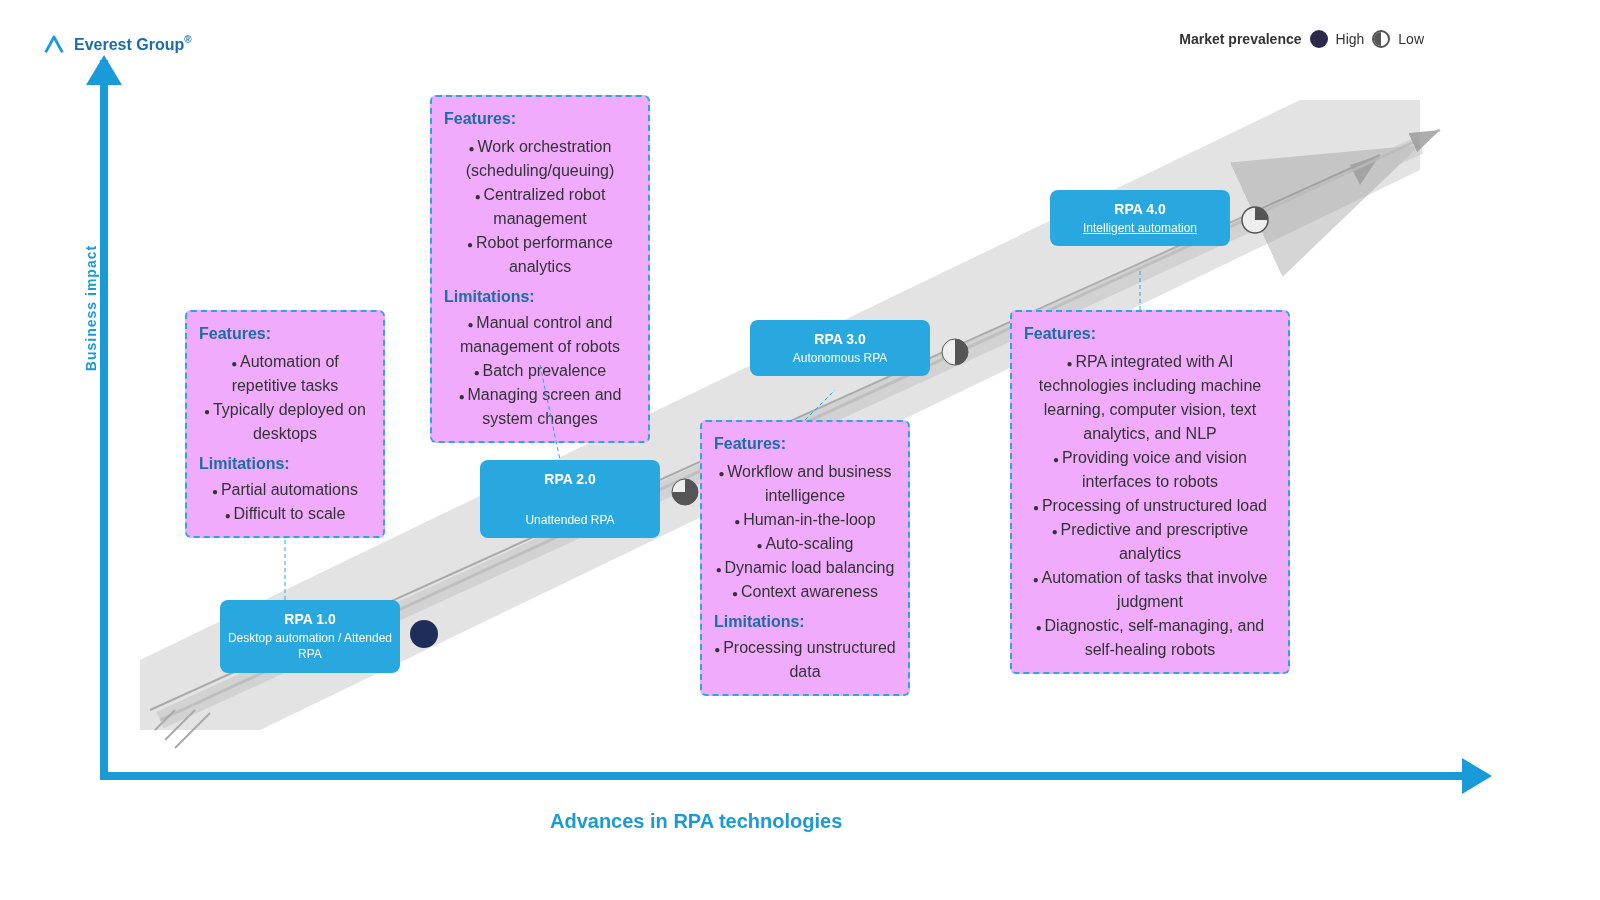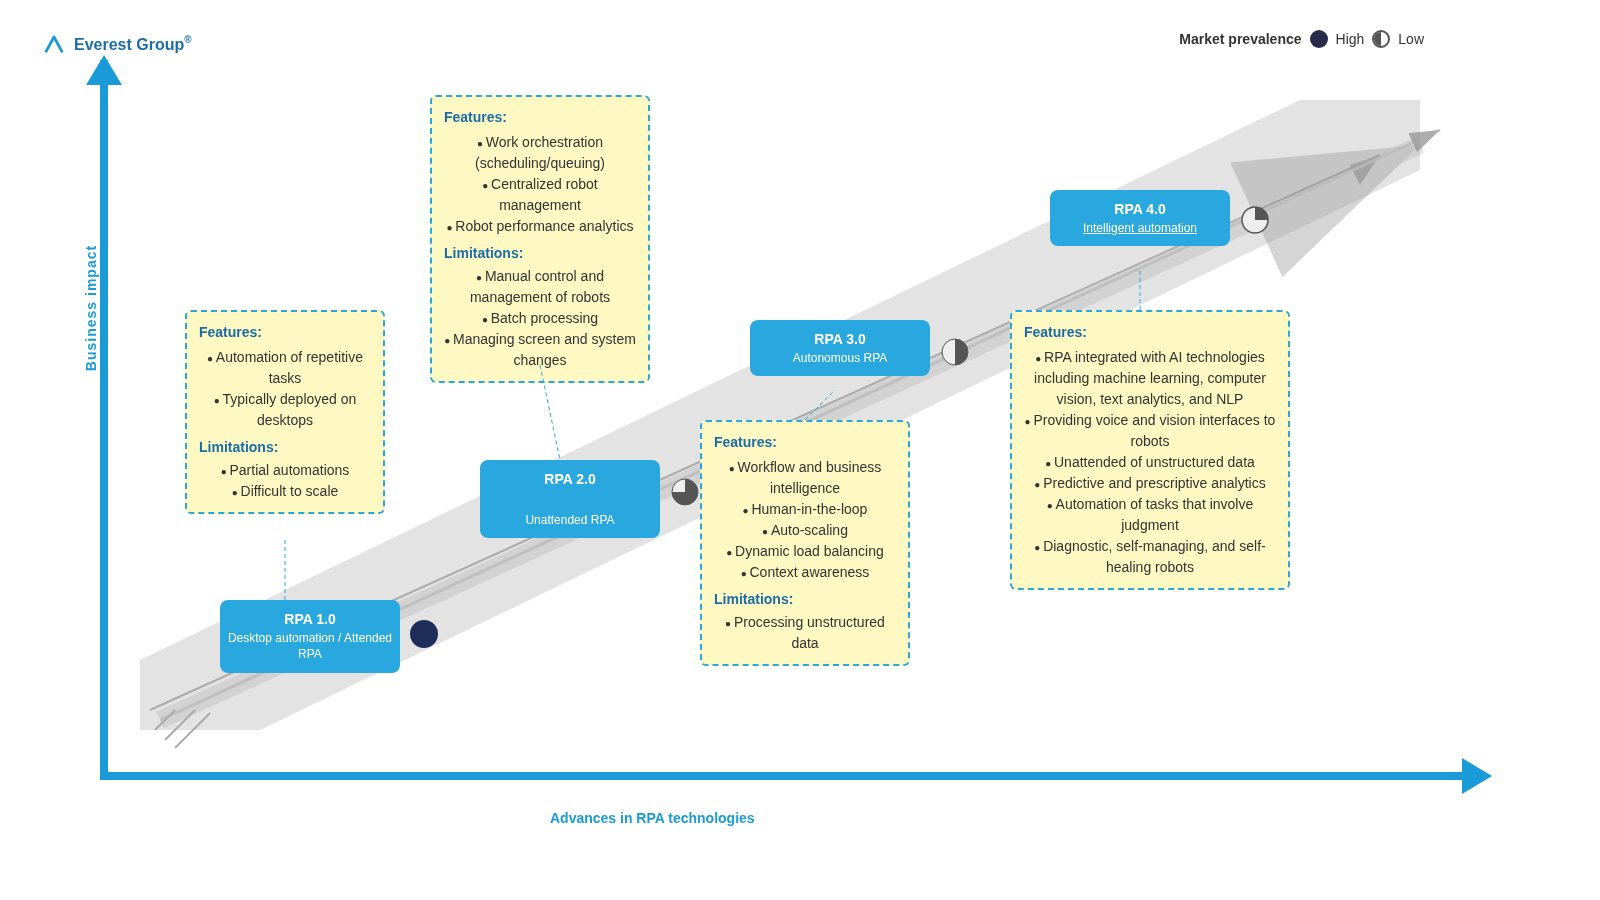--- a/index.html
+++ b/index.html
@@ -114,21 +114,21 @@
       font-size: 14px;
       font-weight: bold;
       color: #1a9ad6;
       white-space: nowrap;
       letter-spacing: 1px;
     }
     .x-axis-label {
       position: absolute;
       left: 550px;
       top: 810px;
-      font-size: 14px;
+      font-size: 20px;
       font-weight: bold;
       color: #1a9ad6;
       white-space: nowrap;
     }
     
     .rpa-box {
       position: absolute;
       background: #29a8e0;
       color: white;
       border-radius: 8px;
@@ -138,22 +138,22 @@
       font-weight: bold;
       line-height: 1.4;
       min-width: 140px;
     }
     
     .feature-box {
       position: absolute;
       border: 2px dashed #29a8e0;
       border-radius: 6px;
       padding: 10px 12px;
-      background: #fef9c3;
-      font-size: 14px;
+      background: #f0abfc;
+      font-size: 16px;
       color: #333;
       line-height: 1.5;
     }
     .feature-box .title {
       font-weight: bold;
       color: #1a6da8;
       margin-bottom: 4px;
     }
     .feature-box ul {
       list-style: none;
@@ -277,21 +277,21 @@
   <div class="feature-box" style="left:430px;top:95px;width:220px;">
     <div class="title">Features:</div>
     <ul>
       <li>Work orchestration (scheduling/queuing)</li>
       <li>Centralized robot management</li>
       <li>Robot performance analytics</li>
     </ul>
     <div class="section-title">Limitations:</div>
     <ul>
       <li>Manual control and management of robots</li>
-      <li>Batch processing</li>
+      <li>Batch prevalence</li>
       <li>Managing screen and system changes</li>
     </ul>
   </div>
 
   <div class="feature-box" style="left:700px;top:420px;width:210px;">
     <div class="title">Features:</div>
     <ul>
       <li>Workflow and business intelligence</li>
       <li>Human-in-the-loop</li>
       <li>Auto-scaling</li>
@@ -302,21 +302,21 @@
     <ul>
       <li>Processing unstructured data</li>
     </ul>
   </div>
 
   <div class="feature-box" style="left:1010px;top:310px;width:280px;">
     <div class="title">Features:</div>
     <ul>
       <li>RPA integrated with AI technologies including machine learning, computer vision, text analytics, and NLP</li>
       <li>Providing voice and vision interfaces to robots</li>
-      <li>Unattended of unstructured data</li>
+      <li>Processing of unstructured load</li>
       <li>Predictive and prescriptive analytics</li>
       <li>Automation of tasks that involve judgment</li>
       <li>Diagnostic, self-managing, and self-healing robots</li>
     </ul>
   </div>
 
   <svg style="position:absolute;left:0;top:0;width:1600px;height:900px;pointer-events:none;">
 
     <line x1="285" y1="540" x2="285" y2="600" stroke="#29a8e0" stroke-width="1" stroke-dasharray="4,3"></line>
 

